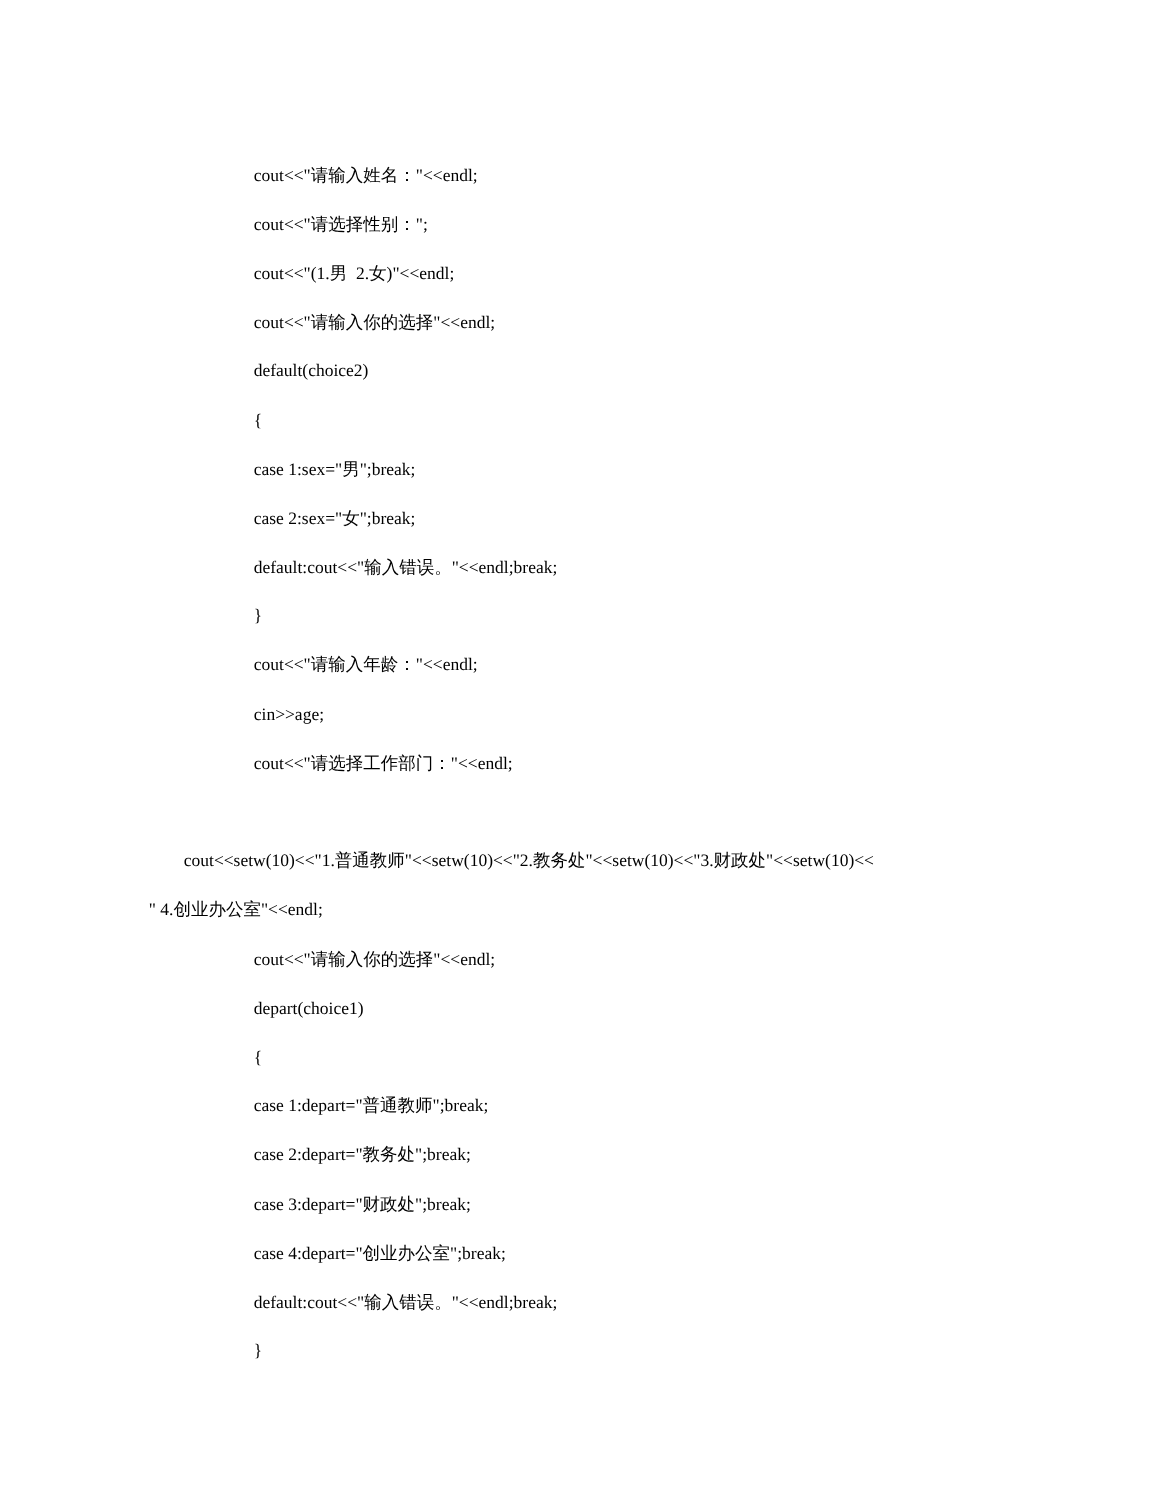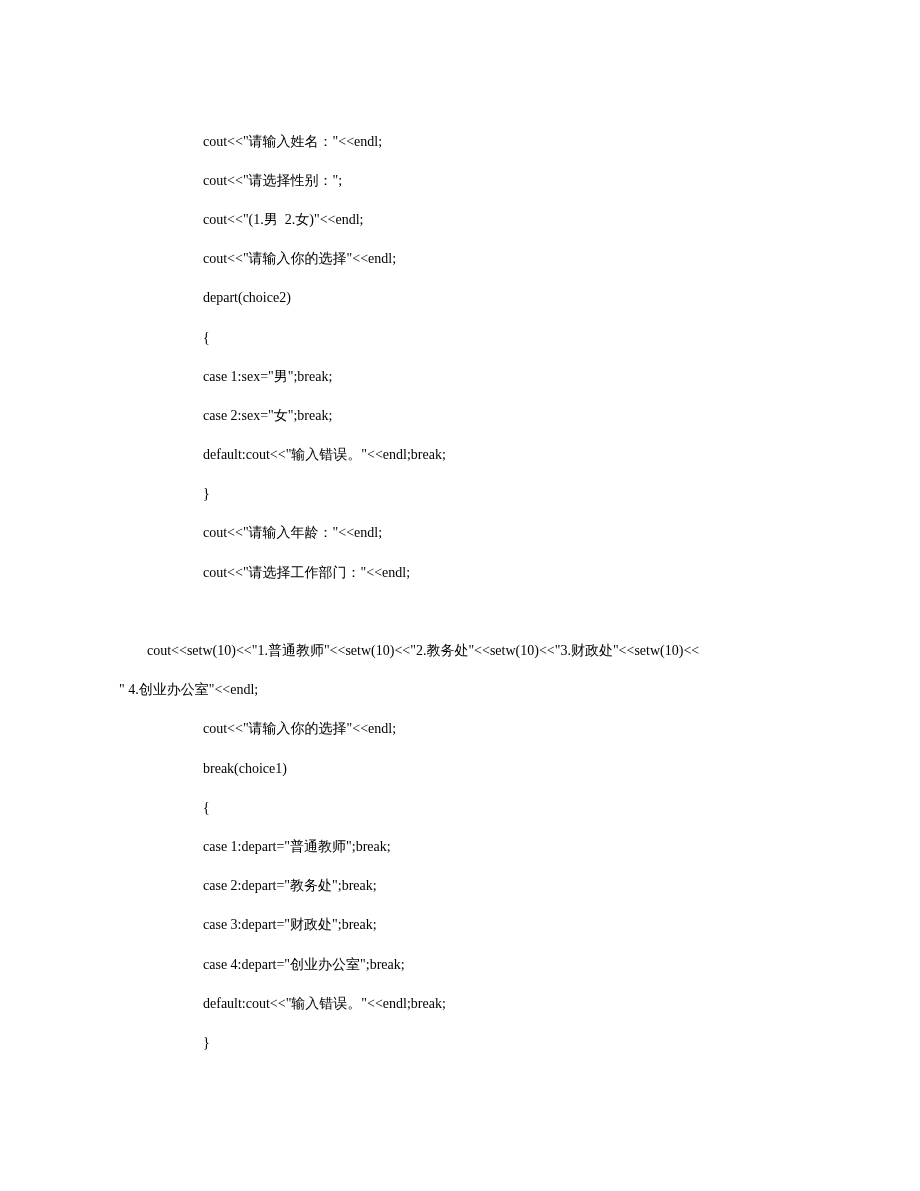--- a/index.html
+++ b/index.html
@@ -19,33 +19,34 @@
   }
 </style>
 </head>
 <body>
 
 <div class="page">
 <div>                        cout&lt;&lt;"请输入姓名："&lt;&lt;endl;</div>
 <div>                        cout&lt;&lt;"请选择性别：";</div>
 <div>                        cout&lt;&lt;"(1.男  2.女)"&lt;&lt;endl;</div>
 <div>                        cout&lt;&lt;"请输入你的选择"&lt;&lt;endl;</div>
-<div>                        depart(choice2)</div>
+<div>                        default(choice2)</div>
 <div>                        {</div>
 <div>                        case 1:sex="男";break;</div>
 <div>                        case 2:sex="女";break;</div>
 <div>                        default:cout&lt;&lt;"输入错误。"&lt;&lt;endl;break;</div>
 <div>                        }</div>
 <div>                        cout&lt;&lt;"请输入年龄："&lt;&lt;endl;</div>
+<div>                        cin&gt;&gt;age;</div>
 <div>                        cout&lt;&lt;"请选择工作部门："&lt;&lt;endl;</div>
 <div>        </div>
 <div>        cout&lt;&lt;setw(10)&lt;&lt;"1.普通教师"&lt;&lt;setw(10)&lt;&lt;"2.教务处"&lt;&lt;setw(10)&lt;&lt;"3.财政处"&lt;&lt;setw(10)&lt;&lt;</div>
 <div>" 4.创业办公室"&lt;&lt;endl;</div>
 <div>                        cout&lt;&lt;"请输入你的选择"&lt;&lt;endl;</div>
-<div>                        break(choice1)</div>
+<div>                        depart(choice1)</div>
 <div>                        {</div>
 <div>                        case 1:depart="普通教师";break;</div>
 <div>                        case 2:depart="教务处";break;</div>
 <div>                        case 3:depart="财政处";break;</div>
 <div>                        case 4:depart="创业办公室";break;</div>
 <div>                        default:cout&lt;&lt;"输入错误。"&lt;&lt;endl;break;</div>
 <div>                        }</div>
 
 
 

